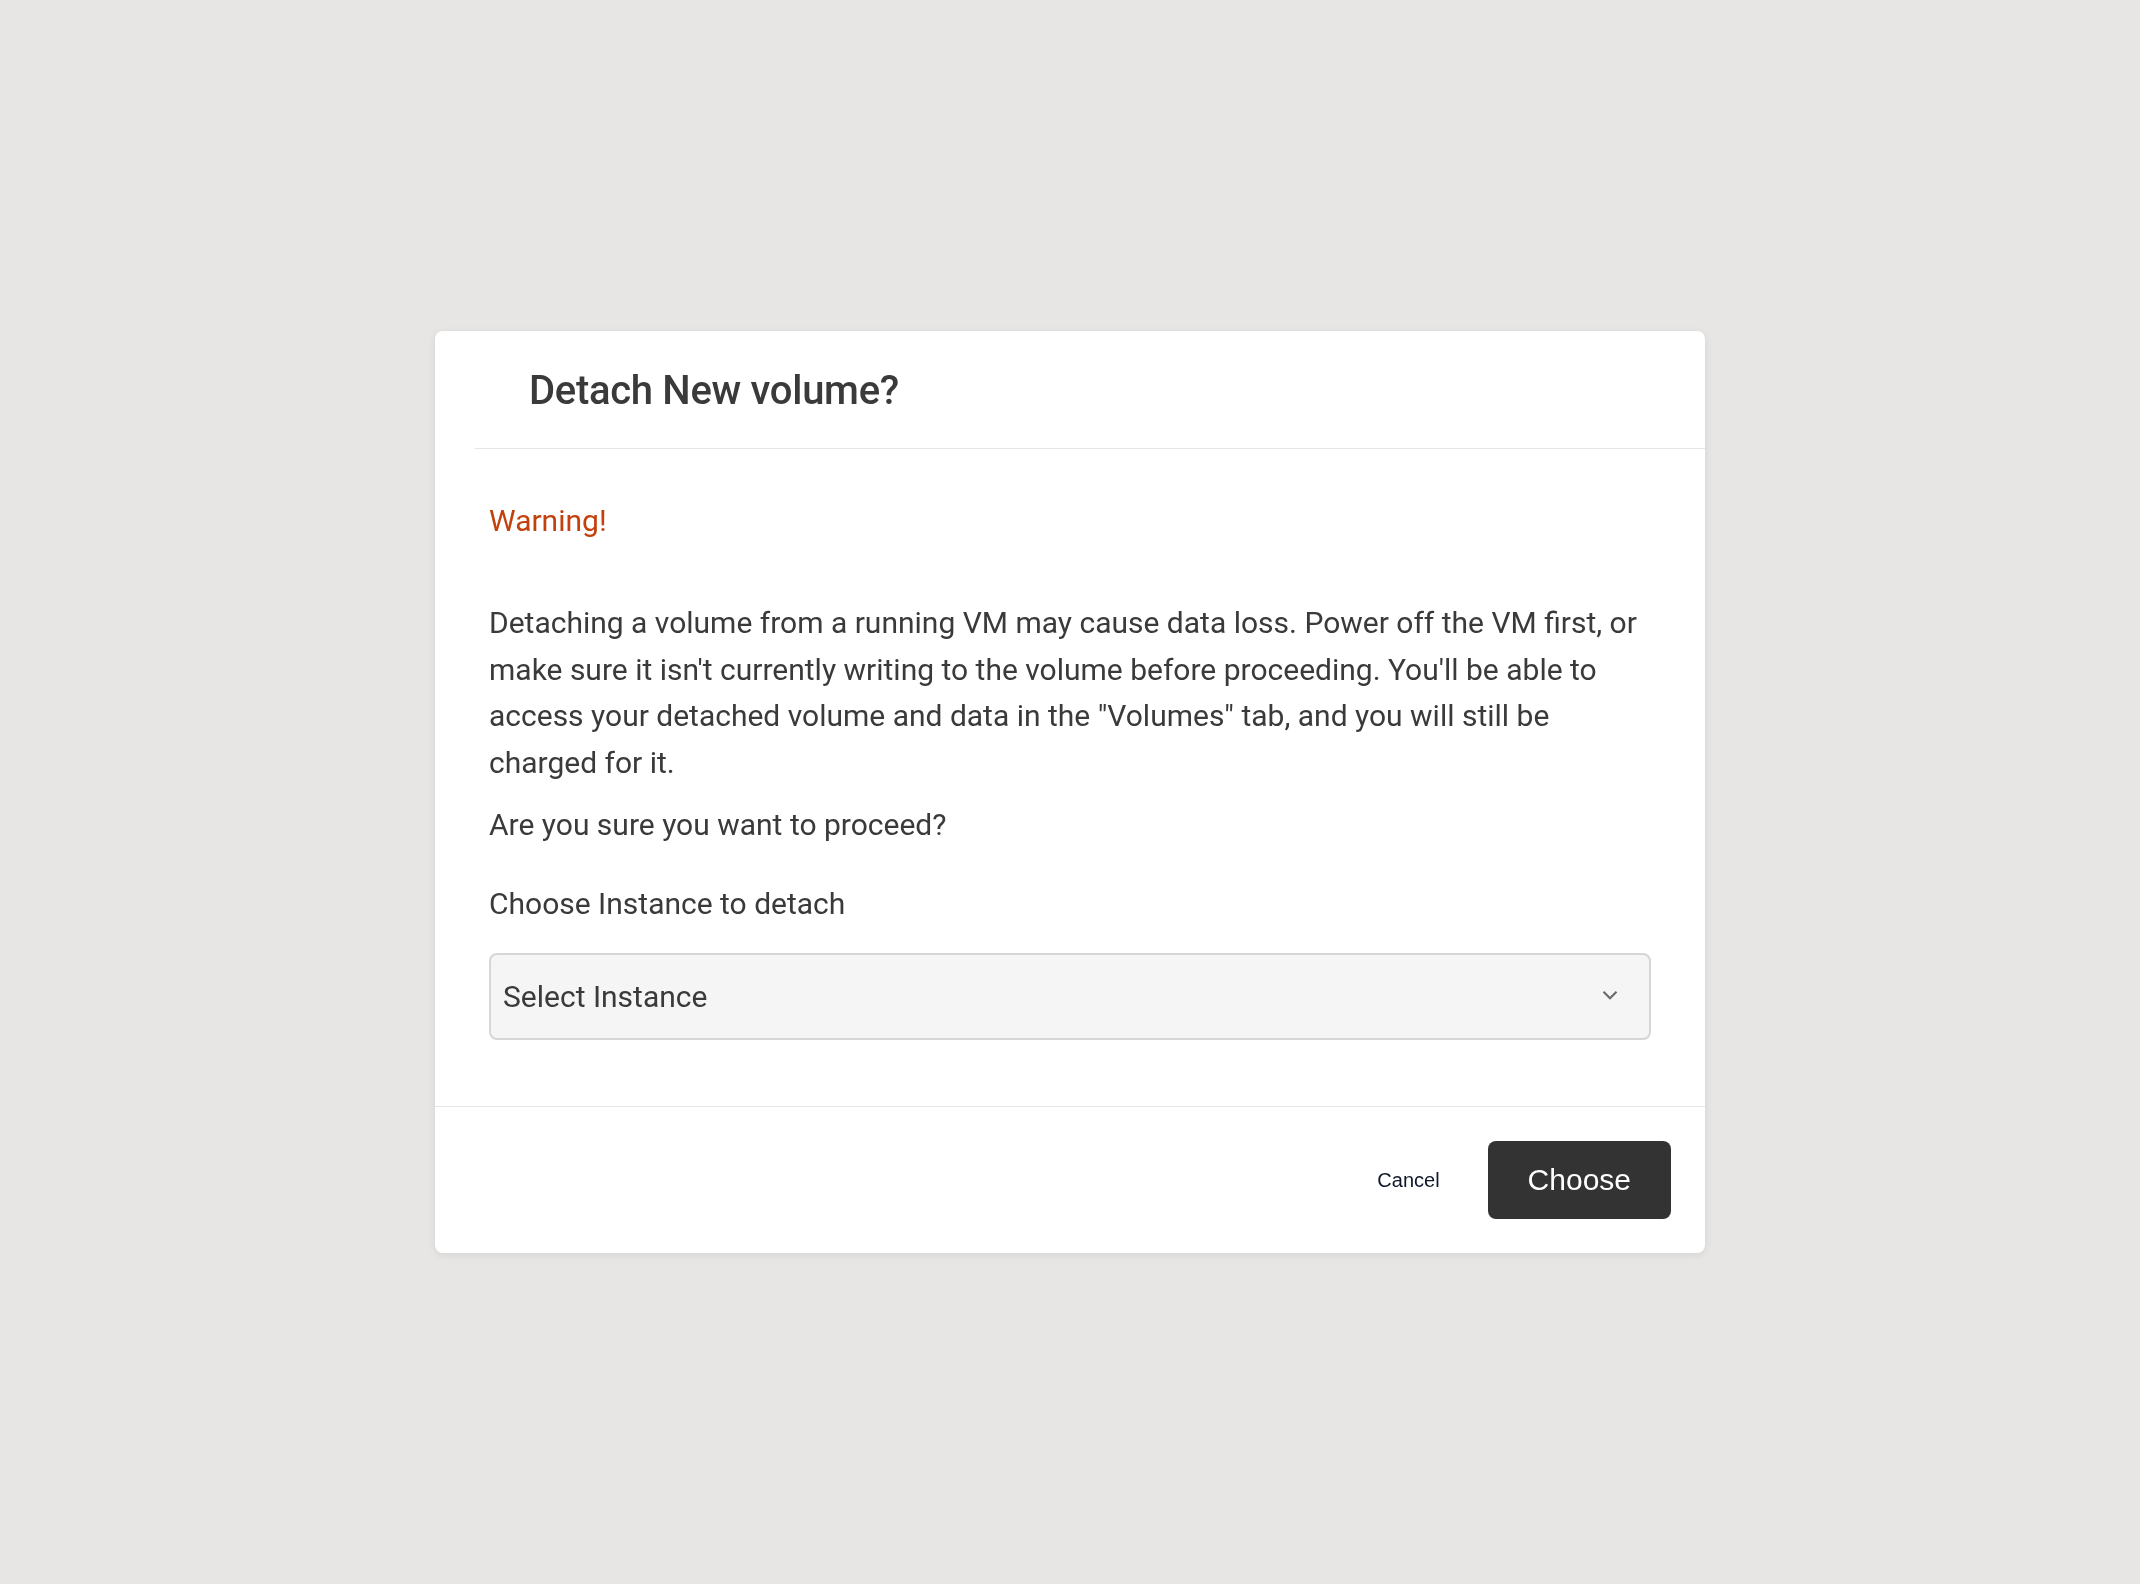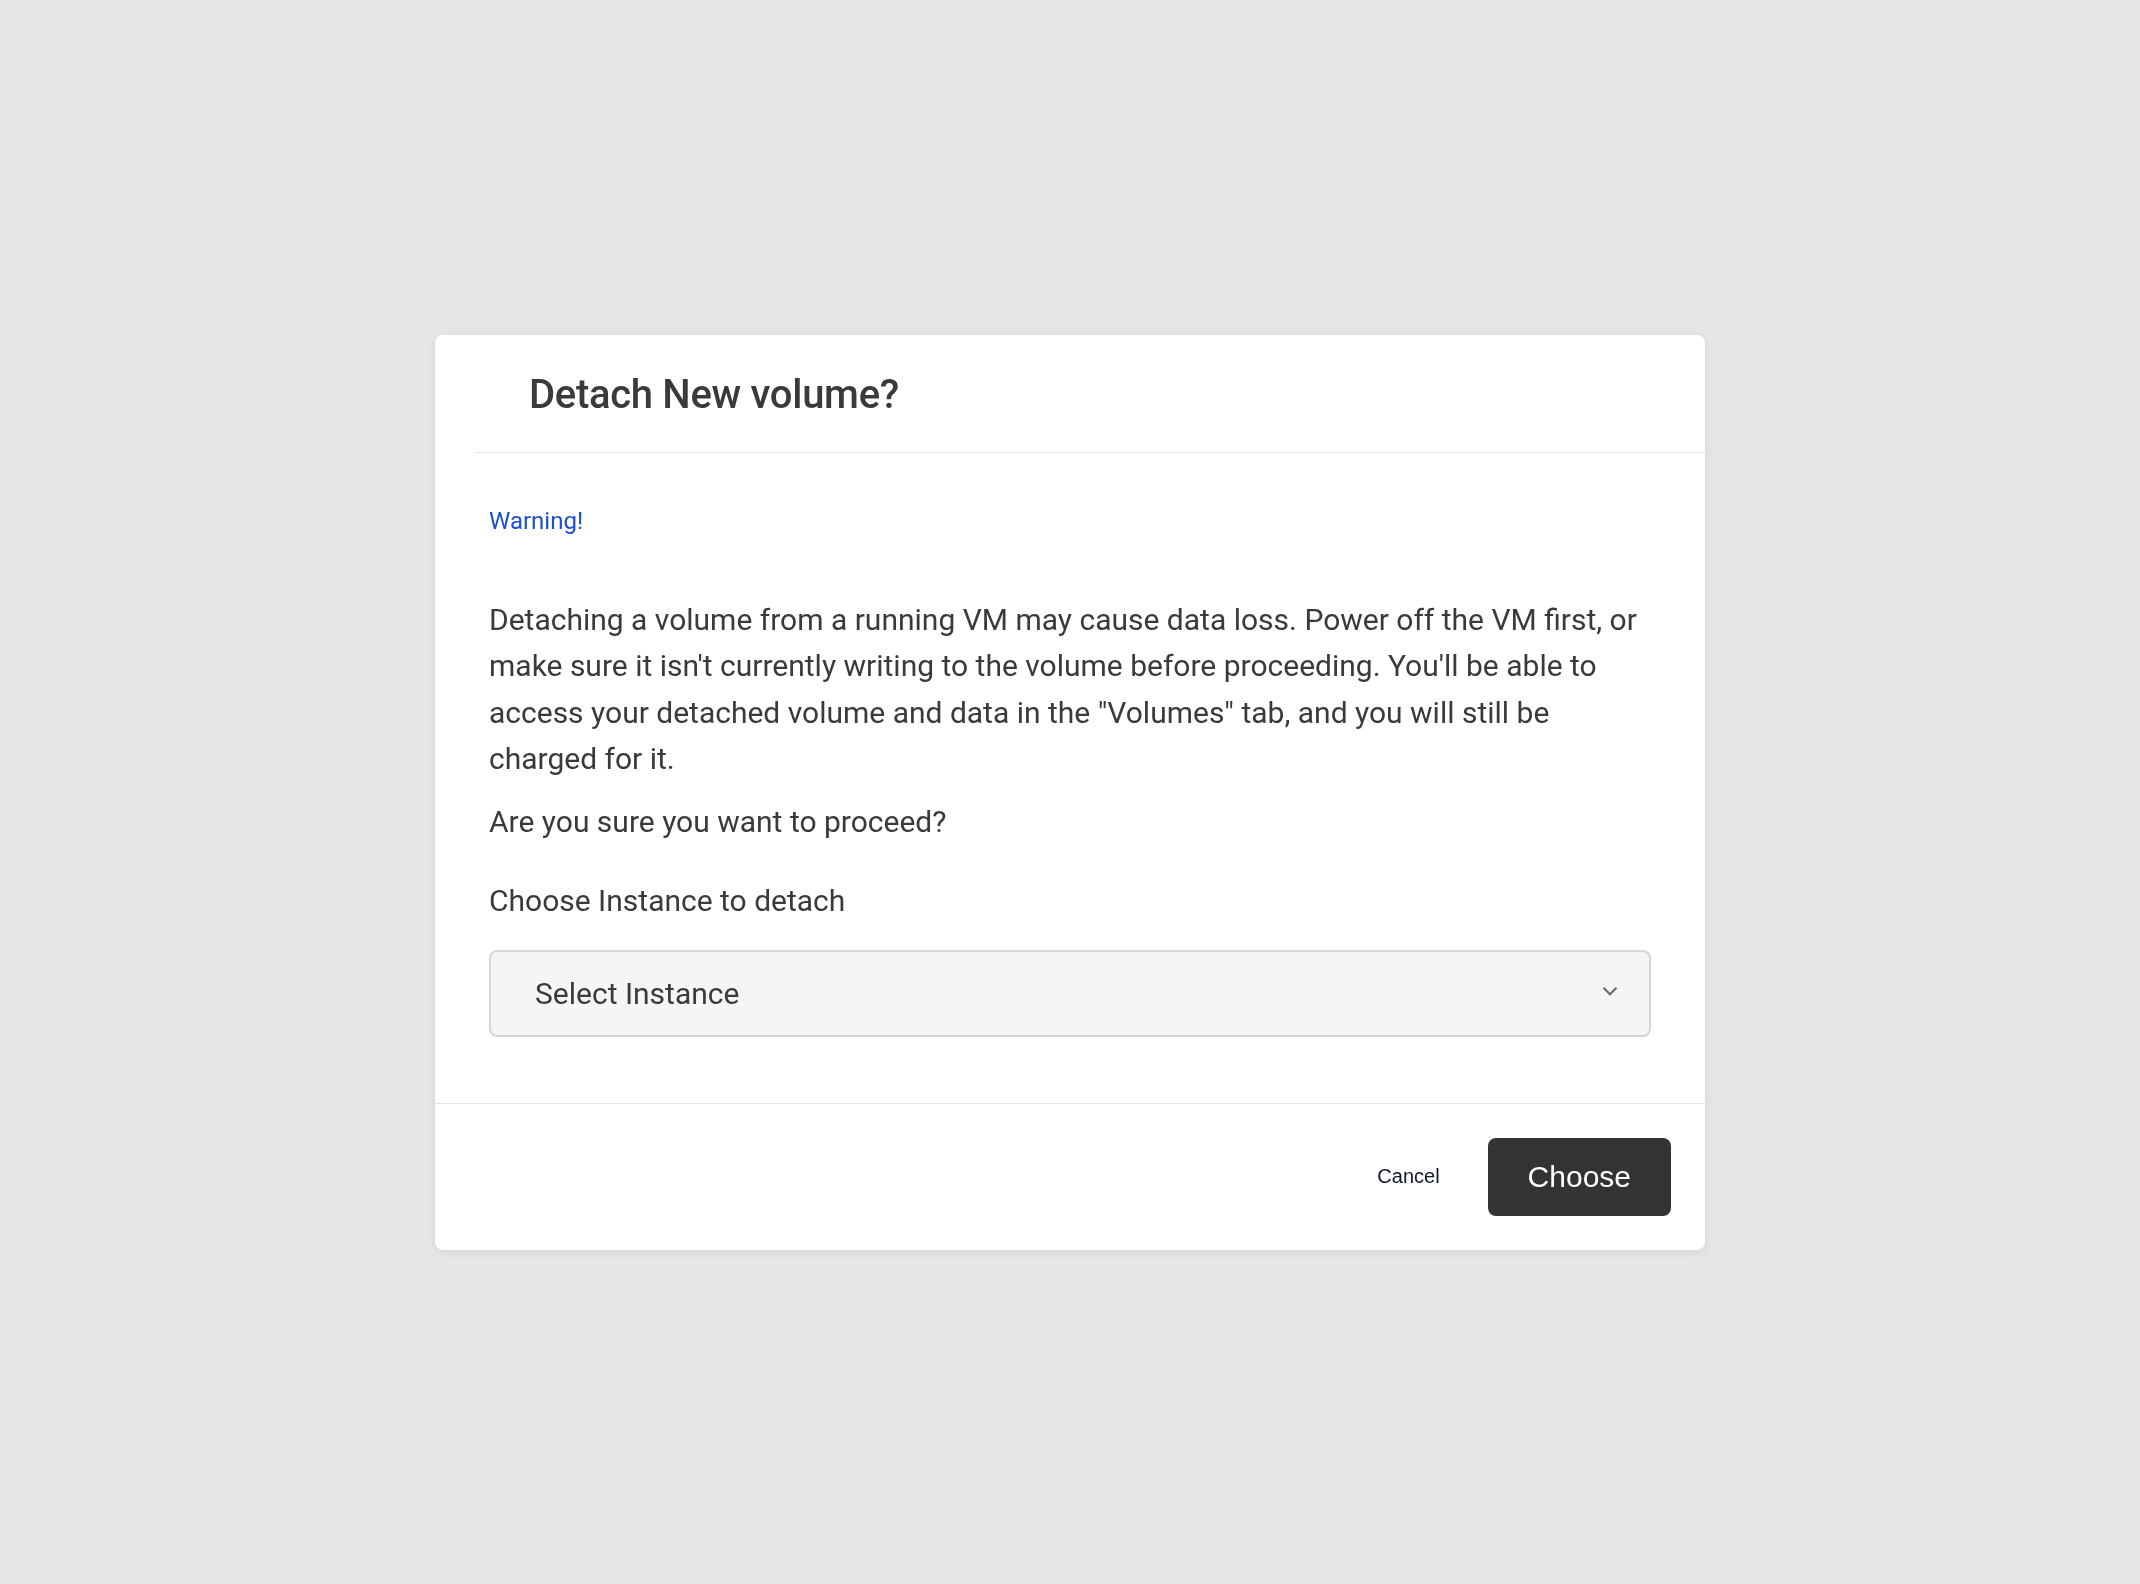--- a/index.html
+++ b/index.html
@@ -32,23 +32,23 @@
     .modal-title {
       font-size: 40px;
       font-weight: 500;
       color: #3a3a3a;
       letter-spacing: -0.3px;
     }
     .modal-body {
       padding: 54px 54px 66px 54px;
     }
     .warning-heading {
-      font-size: 24px;
+      font-size: 30px;
       font-weight: 400;
-      color: #1d4ed8;
+      color: #c2410c;
       margin-bottom: 62px;
     }
     .body-text {
       font-size: 30px;
       line-height: 1.55;
       color: #3a3a3a;
       margin-bottom: 21px;
     }
     .confirm-text {
       font-size: 30px;
@@ -63,21 +63,21 @@
     }
     .select-wrapper {
       position: relative;
       width: 100%;
     }
     .select-control {
       width: 100%;
       background: #f5f5f5;
       border: 2px solid #d6d6d6;
       border-radius: 8px;
-      padding: 24px 60px 24px 44px;
+      padding: 24px 60px 24px 12px;
       font-size: 30px;
       color: #3a3a3a;
       cursor: pointer;
       display: flex;
       align-items: center;
       justify-content: space-between;
     }
     .select-chevron {
       position: absolute;
       right: 28px;

